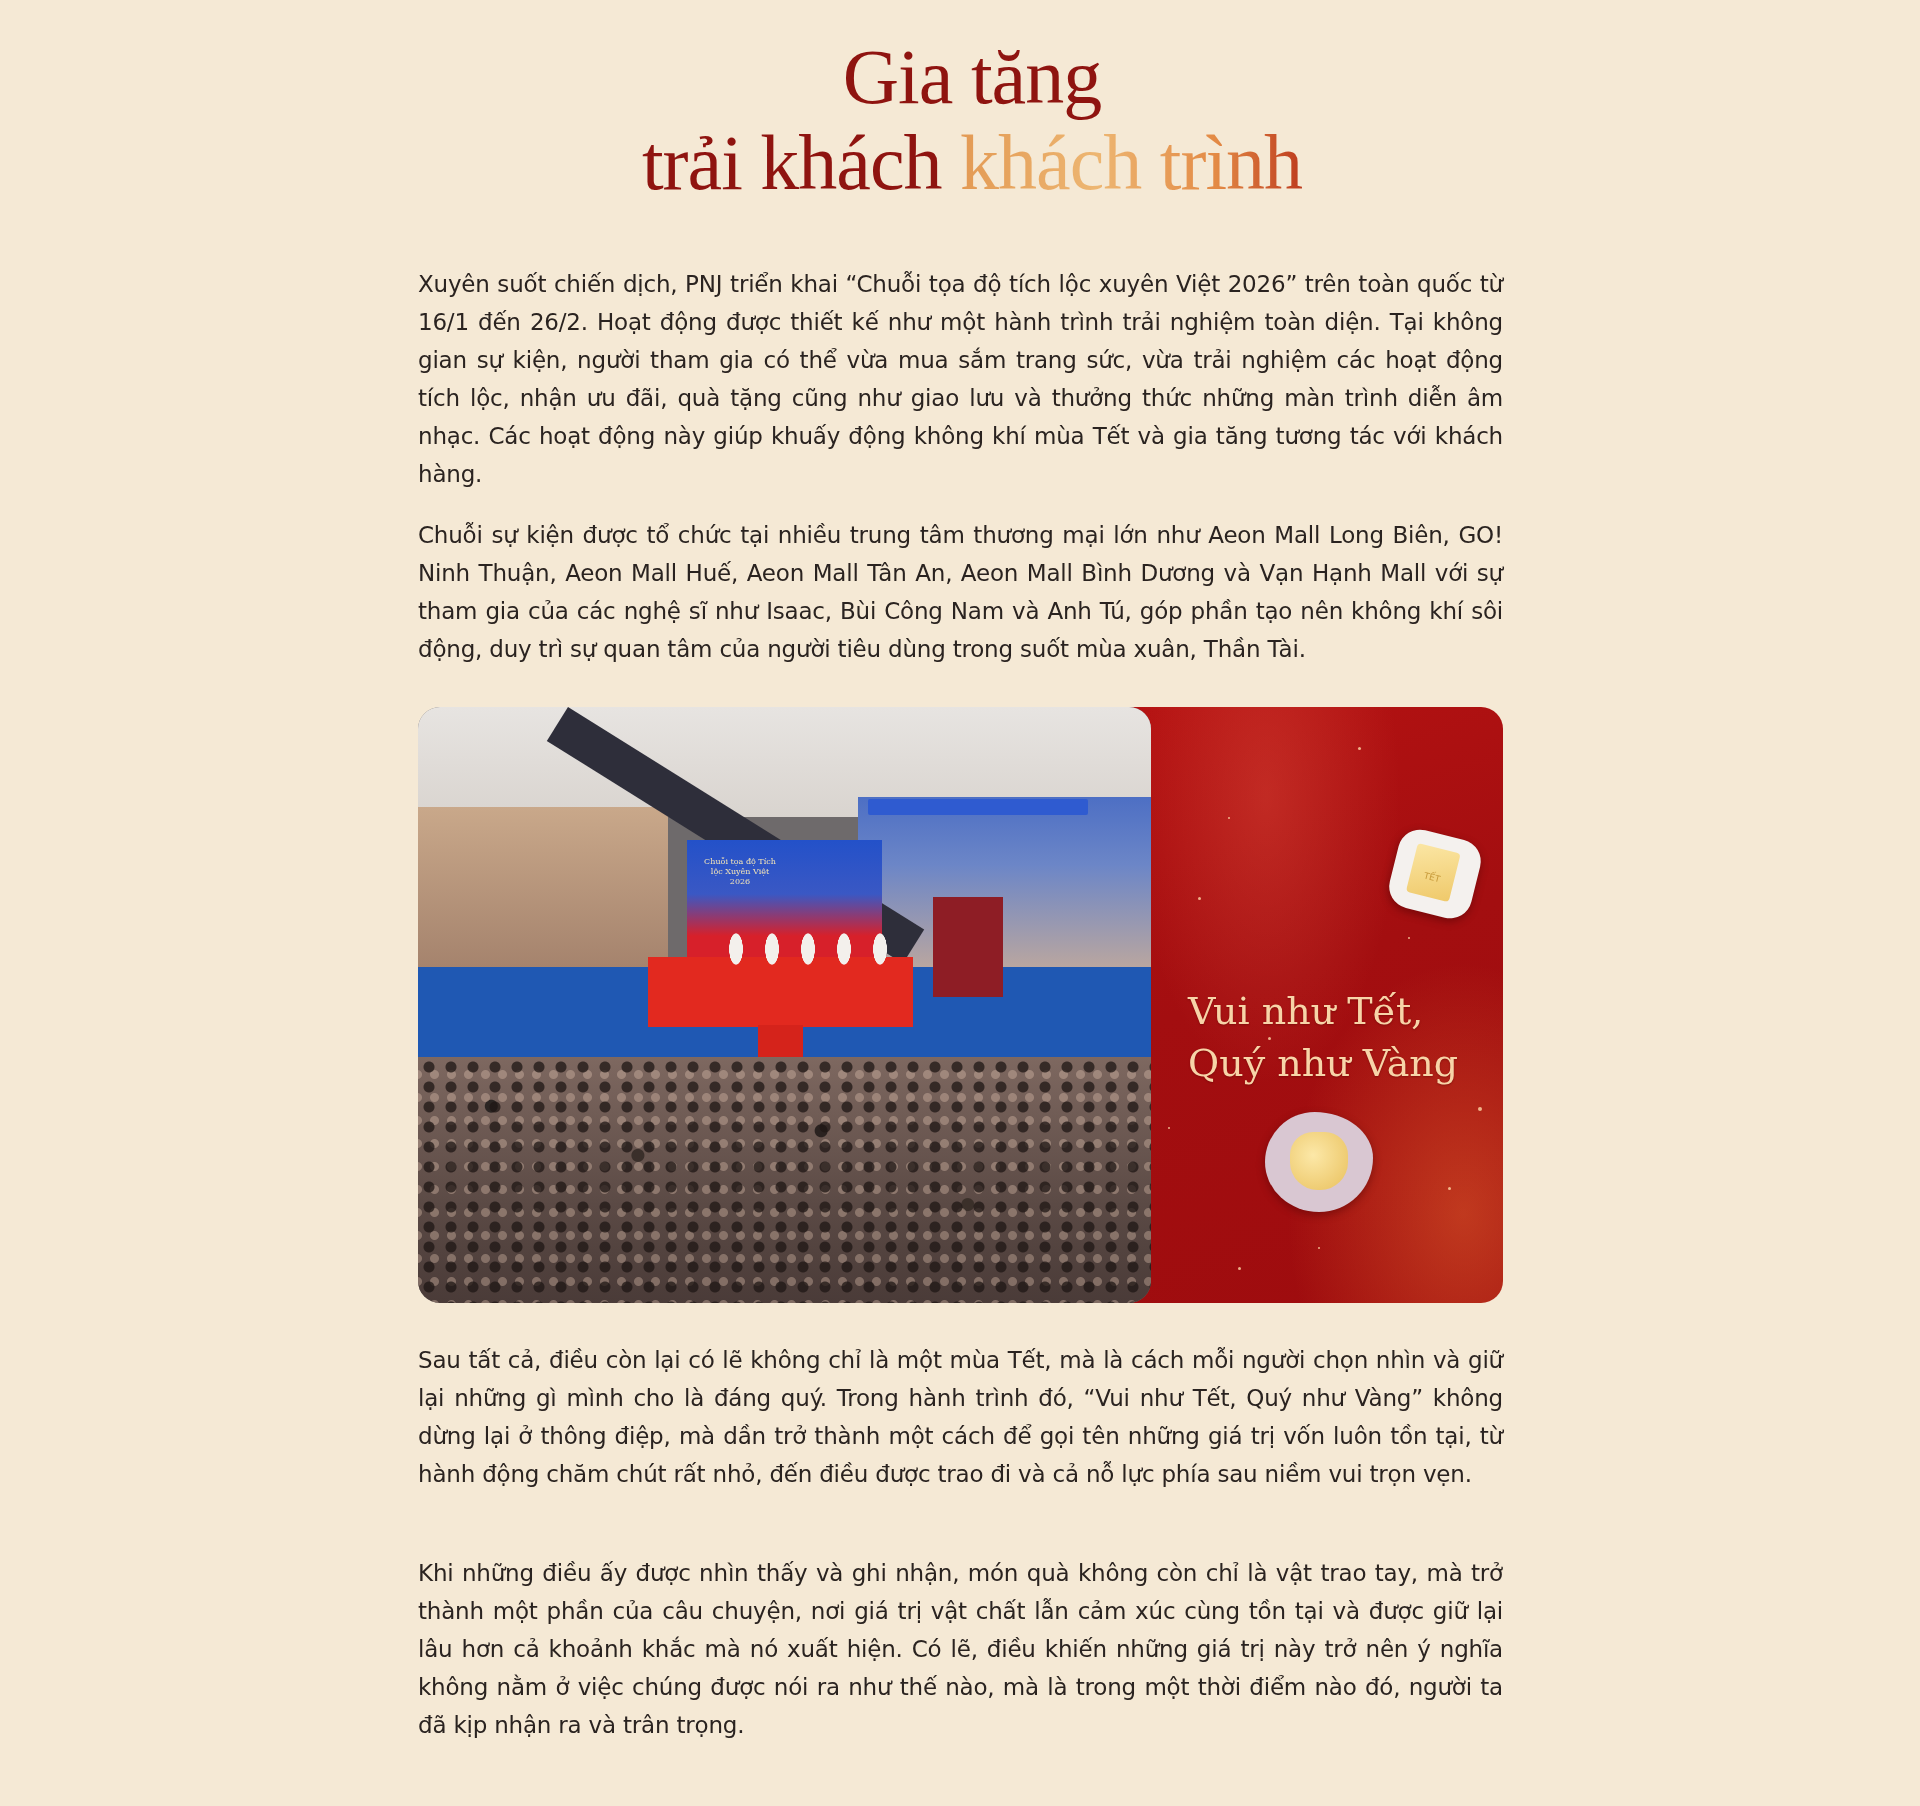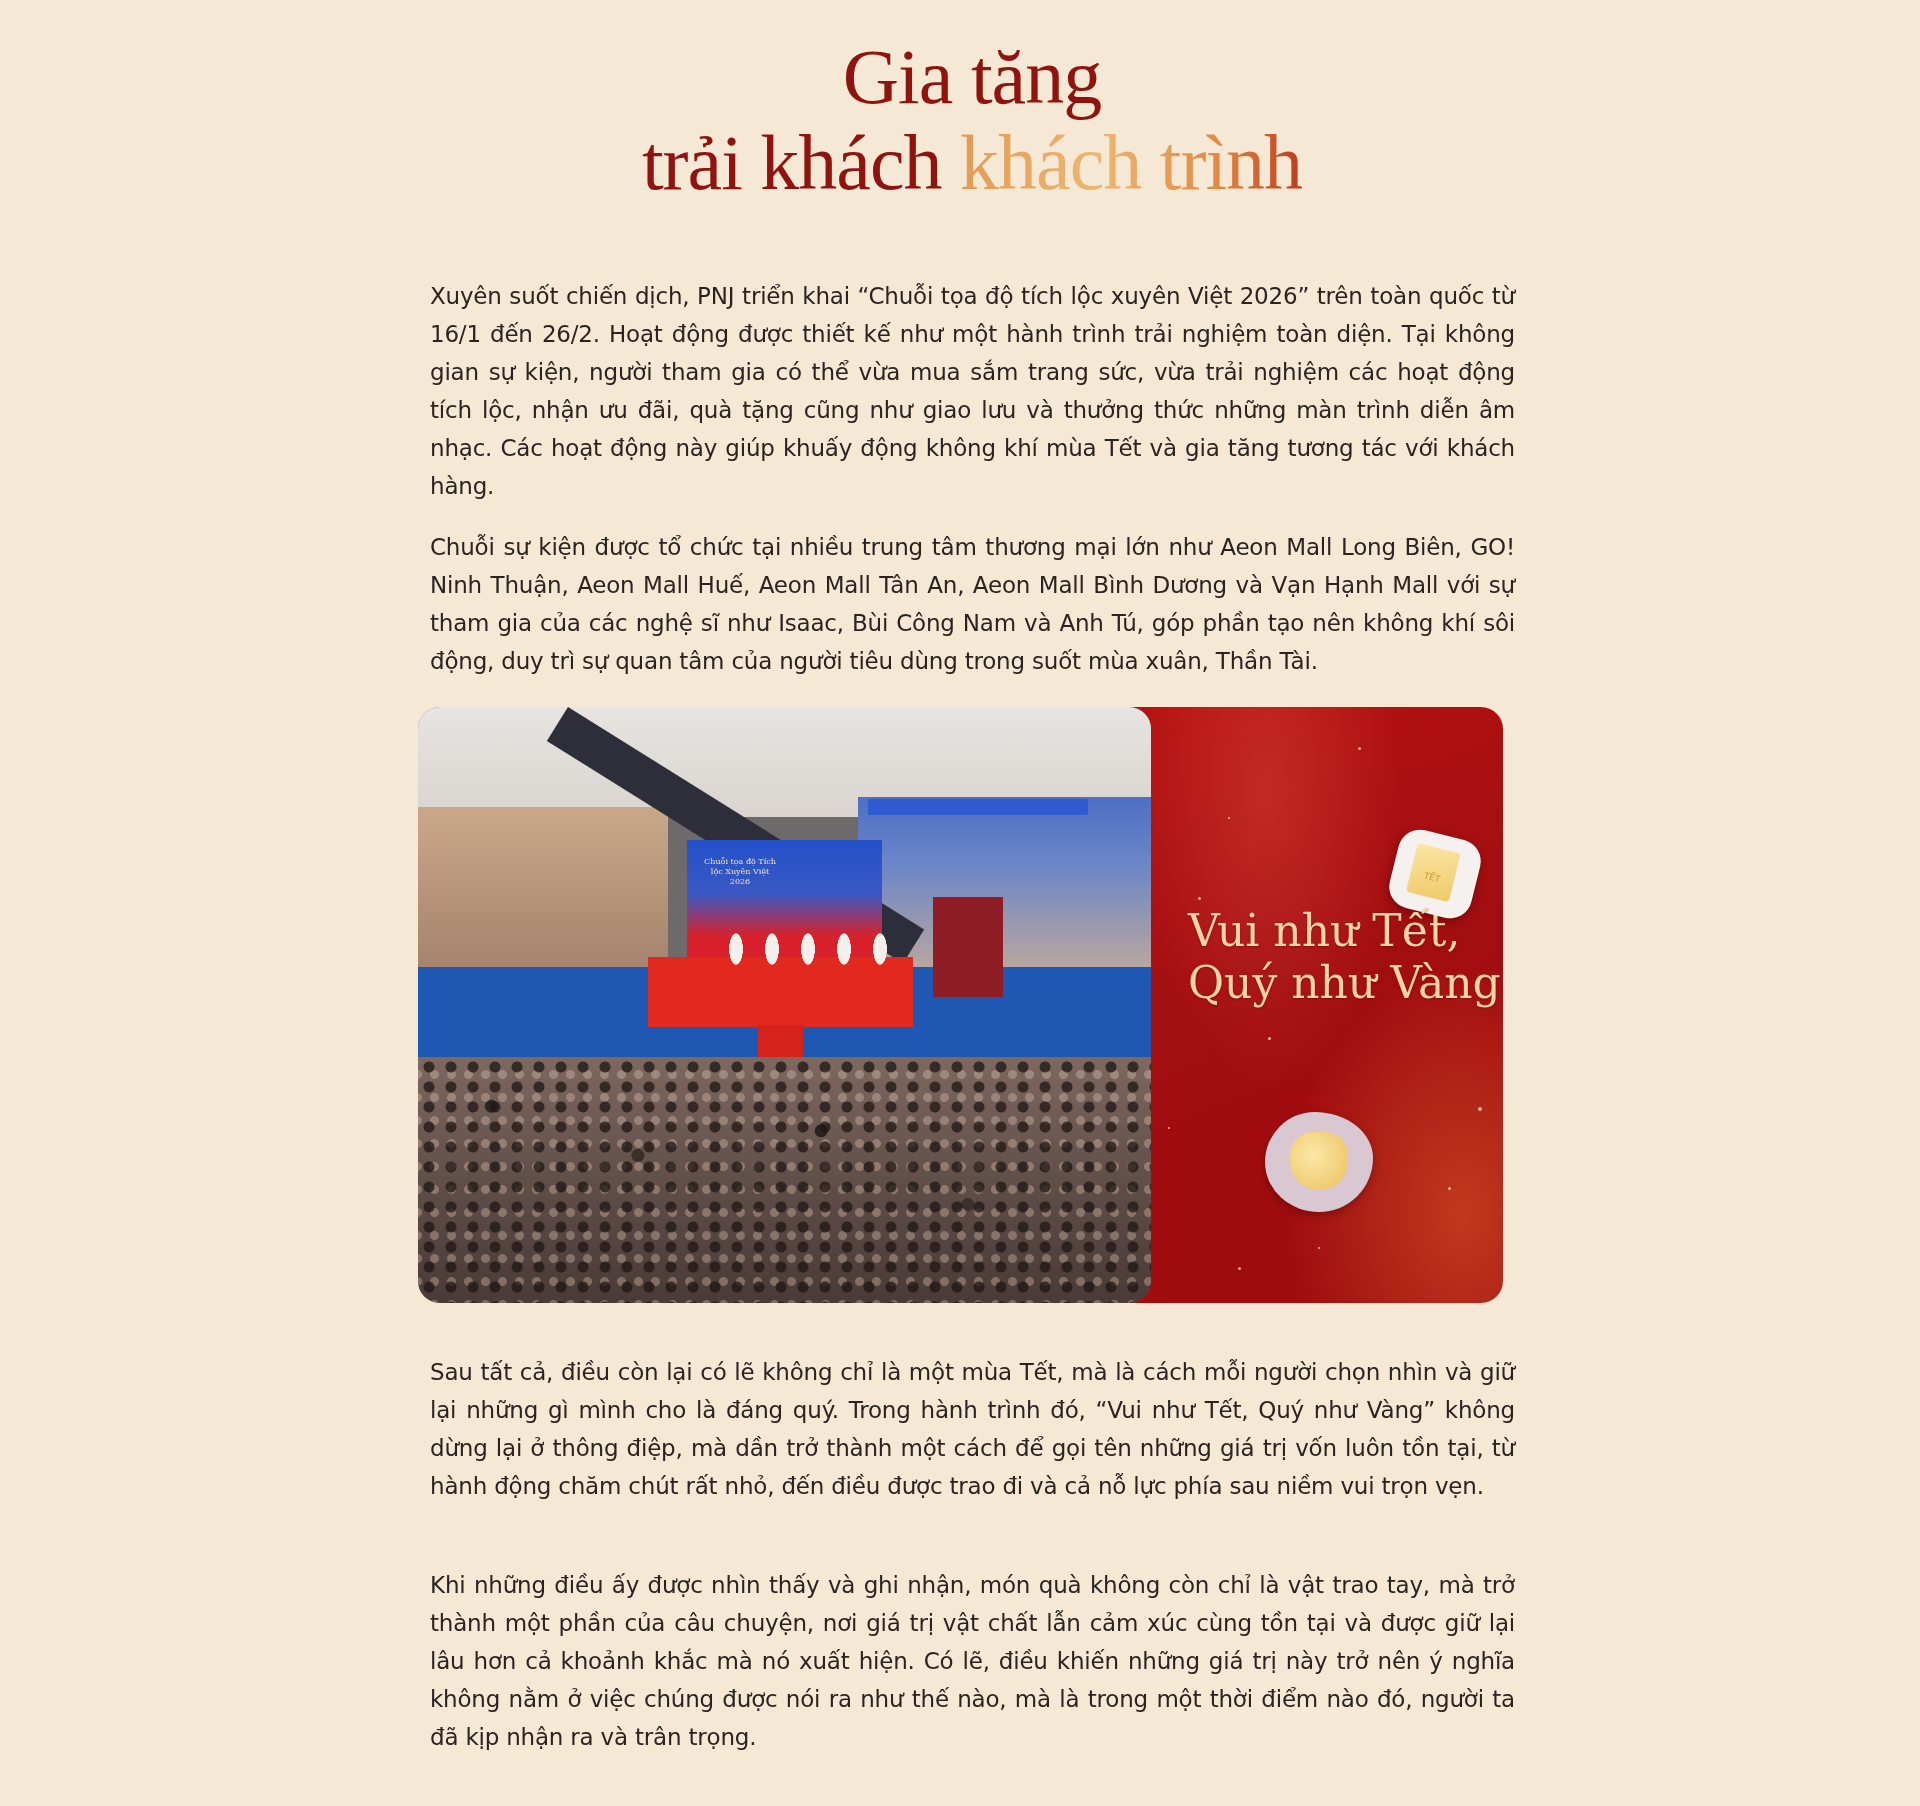--- a/index.html
+++ b/index.html
@@ -47,21 +47,21 @@
     }
     .body-text {
       position: absolute;
       left: 418px;
       width: 1085px;
       color: #2A2320;
       font-family: "DejaVu Sans", "Liberation Sans", sans-serif;
       font-size: 23px;
       line-height: 38px;
       text-align: justify;
-      margin: 12px;
+      margin: 0;
       letter-spacing: -0.2px;
     }
     #p1 { top: 265px; }
     #p2 { top: 516px; }
     #p3 { top: 1341px; }
     #p4 { top: 1554px; }
 
     .media {
       position: absolute;
       left: 418px;
@@ -85,25 +85,25 @@
     }
     .sparkle {
       position: absolute;
       border-radius: 50%;
       background: #FFD9A8;
       opacity: 0.8;
     }
     .panel-slogan {
       position: absolute;
       left: 1188px;
-      top: 905px;
+      top: 985px;
       width: 300px;
       color: #F7D4A8;
       font-family: "DejaVu Serif", "Liberation Serif", serif;
-      font-size: 44px;
+      font-size: 38px;
       line-height: 52px;
       margin: 0;
       text-shadow: 0 1px 2px rgba(80,0,0,0.4);
     }
     .panel-slogan span { display: block; white-space: nowrap; }
 
     .coin-tet {
       position: absolute;
       left: 1393px;
       top: 834px;

